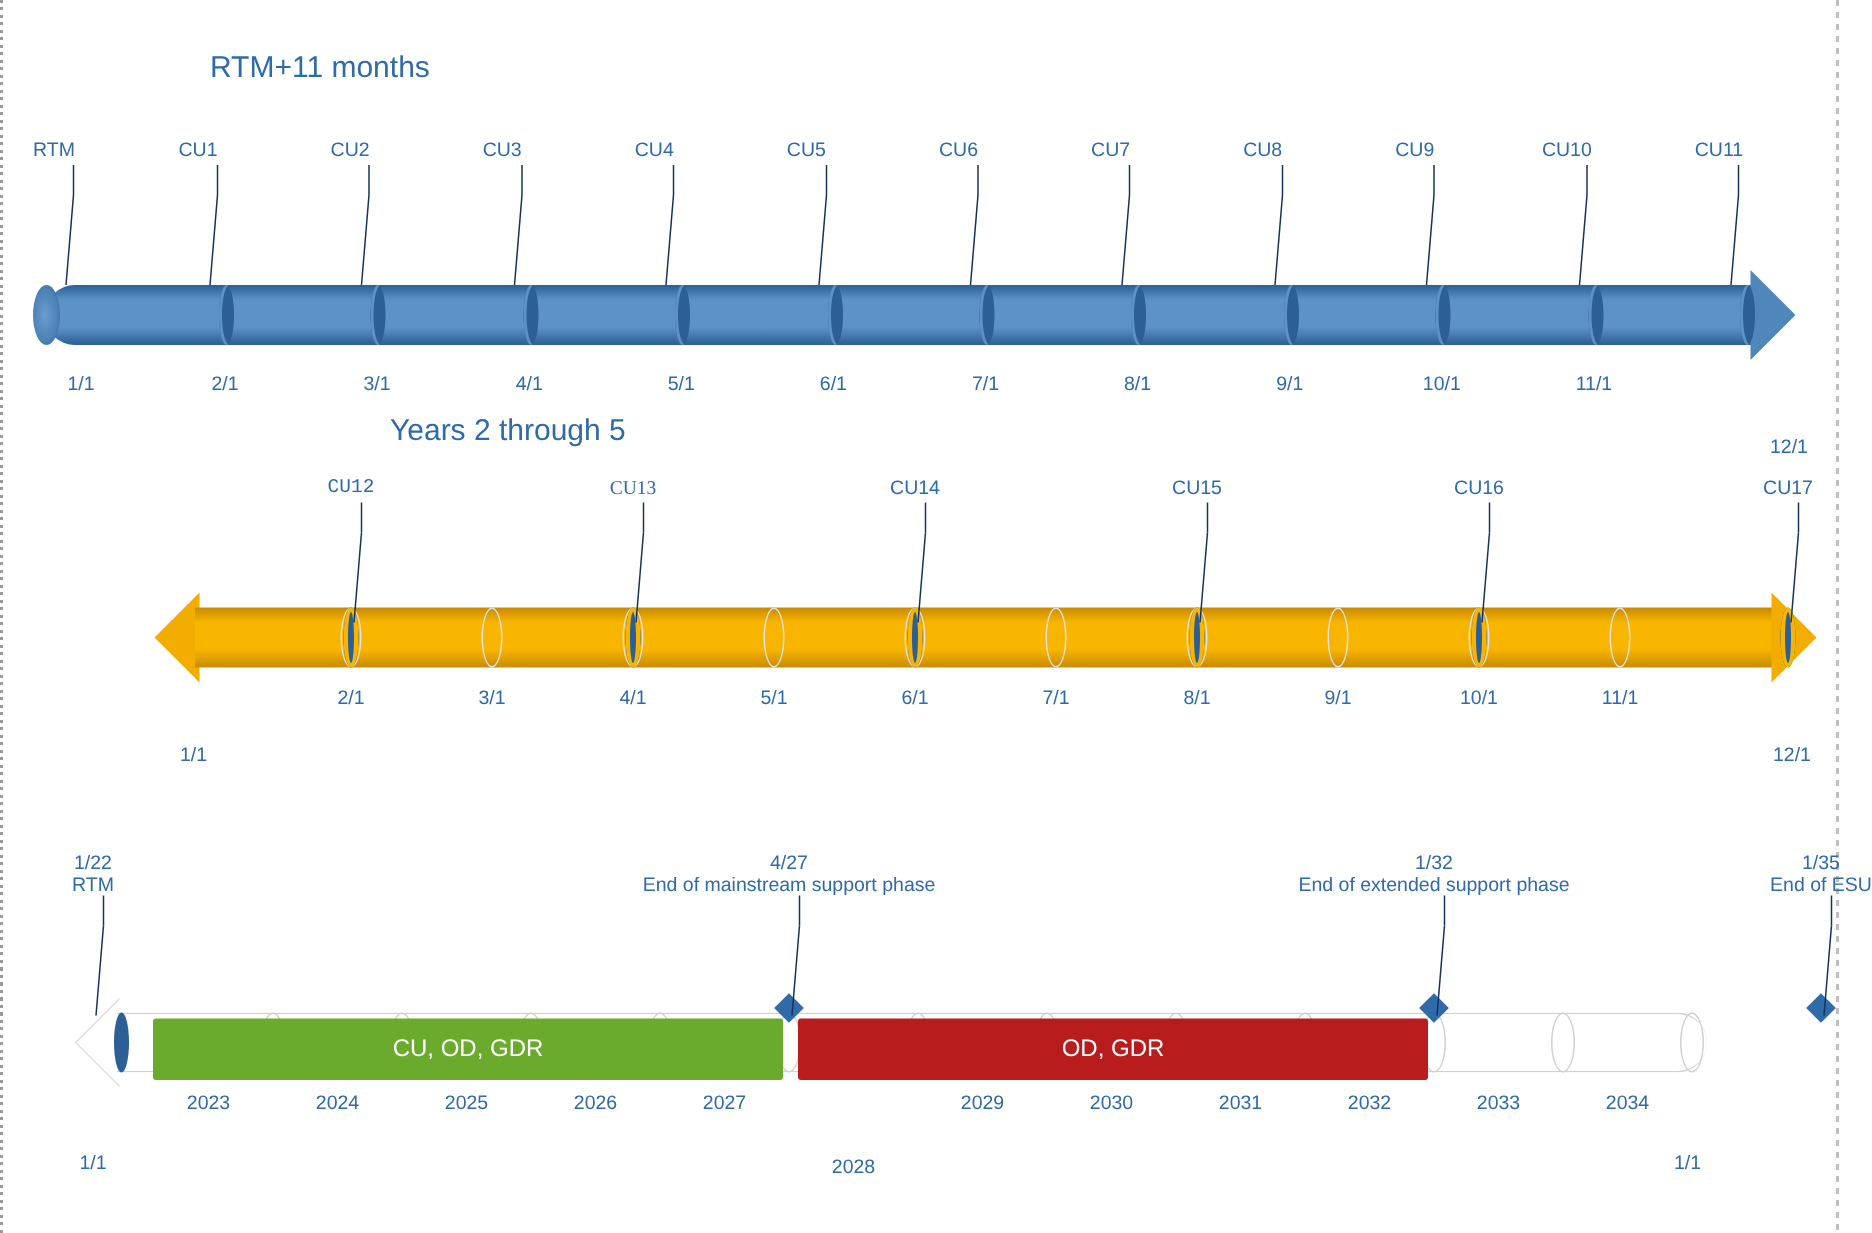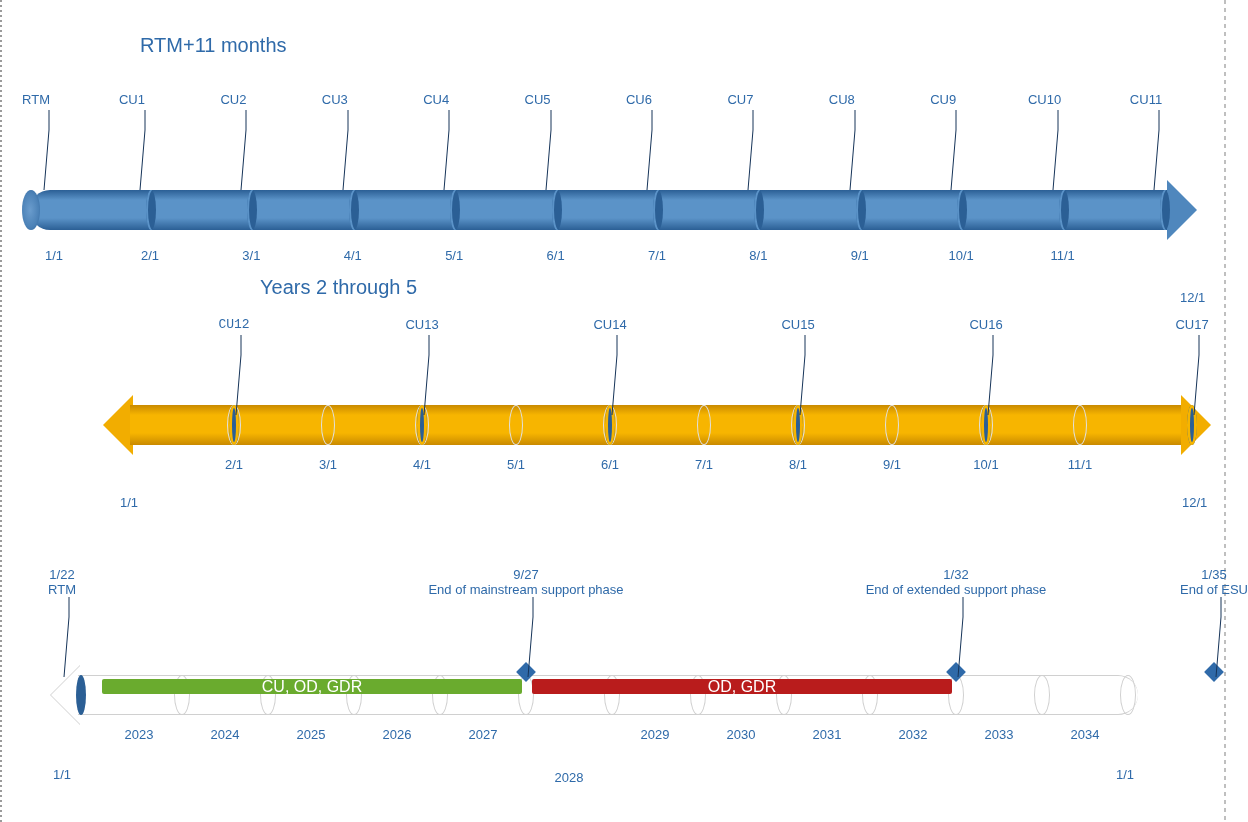--- a/index.html
+++ b/index.html
@@ -84,21 +84,21 @@
     border-top: 30px solid transparent; border-bottom: 30px solid transparent;
     border-right: 30px solid #ffffff; filter: drop-shadow(-1px 0 0 #d0d0d0); }
   .tl3 .wseg {
     position: absolute; top: 0; width: 16px; height: 40px; border-radius: 50%;
     border: 1px solid #d0d0d0; box-sizing: border-box; background: transparent;
   }
   .tl3 .wseg.blue {
     width: 10px; border: none; background: #2b5f95;
   }
   .tl3 .bar {
-    position: absolute; top: 4px; height: 15px; border-radius: 2px;
+    position: absolute; top: 4px; height: 41px; border-radius: 2px;
     display: flex; align-items: center; justify-content: center;
     color: #fff; font-size: 16px;
   }
   .tl3 .bar.green  { background: #6aab2e; }
   .tl3 .bar.yellow { background: #b91c1c; }
   .tl3 .year-label { position: absolute; top: 52px; width: 60px; text-align: center;
                      color: #2f6aa9; font-size: 13px; transform: translateX(-50%); }
   .tl3 .first-bot  { position: absolute; top: 92px; left: 5px; color: #2f6aa9; font-size: 13px; }
   .tl3 .last-bot   { position: absolute; top: 92px; left: 1068px; color: #2f6aa9; font-size: 13px; }
 
@@ -272,21 +272,21 @@
         </svg>
       </div>
       <div class="top-label" style="left: 134px; font-family: Liberation Mono, monospace;">CU12</div>
       <div class="yseg blue" style="left: 317px;"></div>
       <div class="stem" style="left: 326px;">
         <svg viewBox="0 0 10 80">
           <line x1="8" y1="0" x2="8" y2="20"></line>
           <line x1="8" y1="20" x2="3" y2="80"></line>
         </svg>
       </div>
-      <div class="top-label" style="left: 322px;">CU13</div>
+      <div class="top-label" style="left: 322px; font-family: Liberation Serif, serif;">CU13</div>
       <div class="yseg blue" style="left: 505px;"></div>
       <div class="stem" style="left: 514px;">
         <svg viewBox="0 0 10 80">
           <line x1="8" y1="0" x2="8" y2="20"></line>
           <line x1="8" y1="20" x2="3" y2="80"></line>
         </svg>
       </div>
       <div class="top-label" style="left: 510px;">CU14</div>
       <div class="yseg blue" style="left: 693px;"></div>
       <div class="stem" style="left: 702px;">
@@ -363,21 +363,21 @@
         <span class="line2">RTM</span>
       </div>
       <div class="diamond" style="left: 478px;"></div>
       <div class="stem short" style="left: 482px;">
         <svg viewBox="0 0 10 80">
           <line x1="8" y1="0" x2="8" y2="20"></line>
           <line x1="8" y1="20" x2="3" y2="80"></line>
         </svg>
       </div>
       <div class="milestone" style="left: 478px;">
-        <span class="line1">9/27</span>
+        <span class="line1">4/27</span>
         <span class="line2">End of mainstream support phase</span>
       </div>
       <div class="diamond" style="left: 908px;"></div>
       <div class="stem short" style="left: 912px;">
         <svg viewBox="0 0 10 80">
           <line x1="8" y1="0" x2="8" y2="20"></line>
           <line x1="8" y1="20" x2="3" y2="80"></line>
         </svg>
       </div>
       <div class="milestone" style="left: 908px;">

